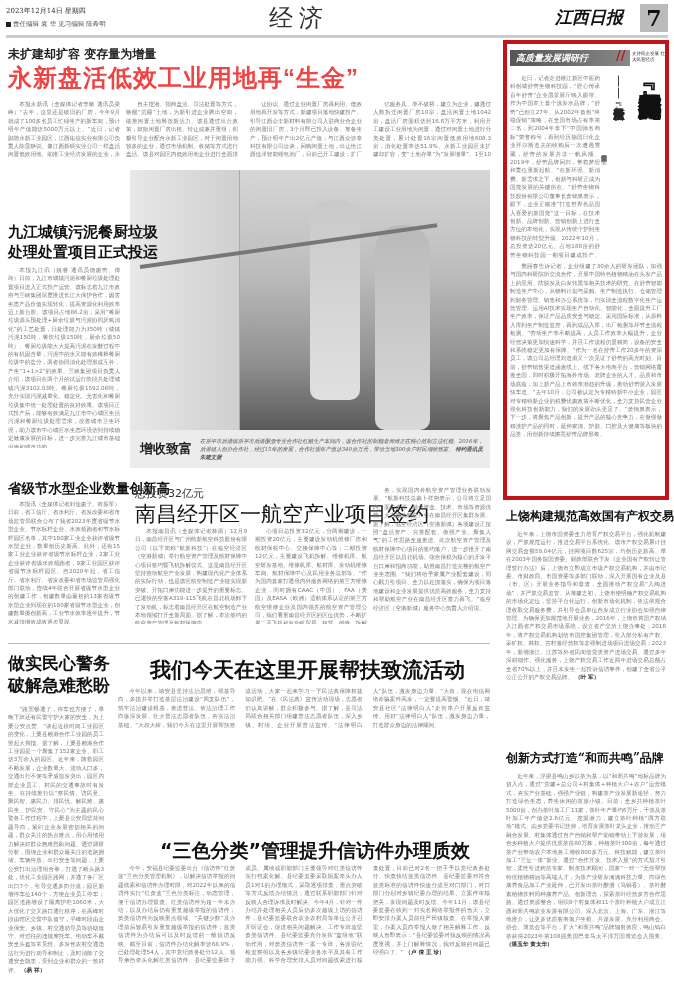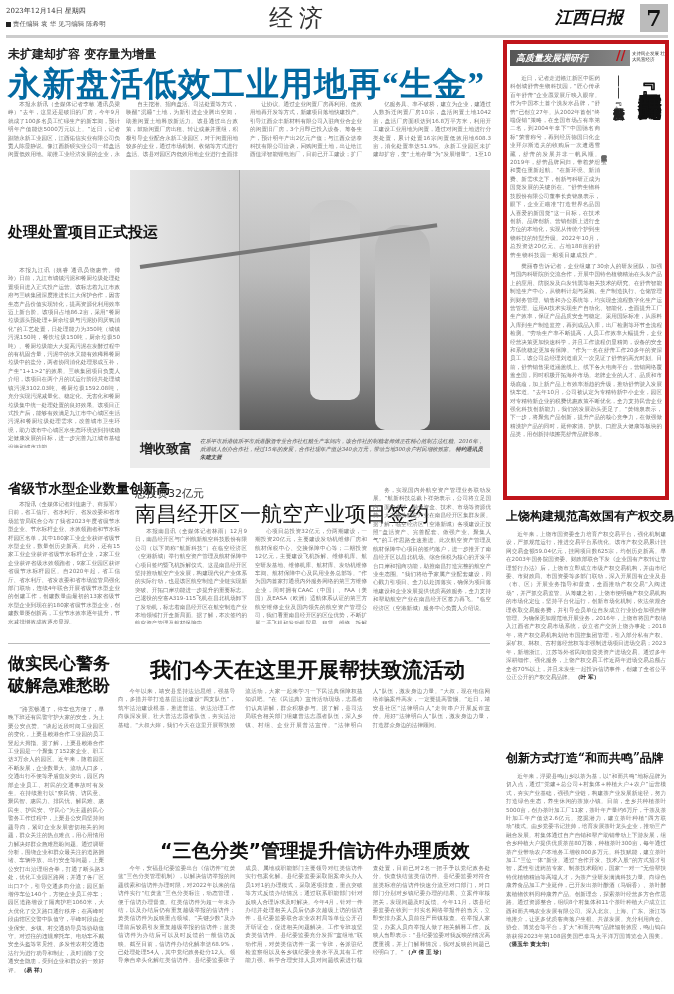--- a/index.html
+++ b/index.html
@@ -6,21 +6,21 @@
 body{width:674px;height:994px;background:#fff;font-family:"DejaVu Serif","Liberation Serif",serif;color:#222;position:relative;overflow:hidden}
 .abs{position:absolute}
 .masthead-date{left:6px;top:6px;font-size:7px;color:#333}
 .masthead-editors{left:6px;top:20px;font-size:6.5px;color:#555}
 .sq{display:inline-block;width:5px;height:5px;background:#222;margin-right:2px;vertical-align:middle}
 .section-title{left:0;width:598px;top:2px;text-align:center;font-size:24px;letter-spacing:6px;color:#333;font-family:"DejaVu Sans",sans-serif;font-weight:300}
 .logo{left:555px;top:6px;font-size:17px;font-style:italic;font-weight:bold;color:#111;font-family:Liberation Mono, monospace}
 .pageno{left:640px;top:4px;width:28px;height:28px;background:#bbb;color:#111;font-size:22px;font-weight:bold;text-align:center;line-height:28px}
 .rule-top{left:6px;top:35px;width:662px;height:3px;background:#ccc}
 .kicker{left:8px;top:46px;font-size:12px;font-weight:bold;color:#222}
-.headline{left:8px;top:62px;font-size:33px;font-weight:bold;color:#0369a1;font-family:Liberation Serif, serif;letter-spacing:1px;white-space:nowrap}
+.headline{left:8px;top:62px;font-size:24px;font-weight:bold;color:#ef4444;font-family:Liberation Sans, sans-serif;letter-spacing:1px;white-space:nowrap}
 .body{font-size:5.6px;line-height:8.4px;color:#777;text-align:justify;overflow:hidden;font-family:"DejaVu Sans",sans-serif}
 .body p{text-indent:2em}
 .h2{font-weight:bold;color:#111;font-family:"DejaVu Serif",serif;white-space:nowrap}
 .photo1{left:130px;top:170px;width:360px;height:260px;background:linear-gradient(180deg,#d6d6d6 0%,#bcbcbc 40%,#8f8f8f 75%,#5a5a5a 100%);overflow:hidden}
 .photo1 .coat{position:absolute;left:0;top:0;width:110px;height:260px;background:linear-gradient(90deg,#e8e8e8,#cfcfcf);border-right:1px solid #aaa}
 .photo1 .pole{position:absolute;left:10px;top:95px;width:300px;height:4px;background:#777;transform:rotate(-8deg);transform-origin:left}
 .photo1 .pour1{position:absolute;left:180px;top:30px;width:50px;height:200px;background:linear-gradient(180deg,#c9c9c9,#e0e0e0);border-radius:20px 20px 10px 10px}
 .photo1 .pour2{position:absolute;left:245px;top:55px;width:55px;height:205px;background:linear-gradient(180deg,#b9b9b9,#d9d9d9);border-radius:25px 25px 10px 10px}
 .caption-box{left:130px;top:430px;width:360px;height:38px;background:#ececec}
 .caption-title{left:140px;top:440px;font-size:13px;font-weight:bold;color:#222}
@@ -63,20 +63,21 @@
   <div class="coat"></div>
   <div class="pour1"></div>
   <div class="pour2"></div>
   <div class="pole"></div>
 </div>
 <div class="abs caption-box"></div>
 <div class="abs caption-title">增收致富</div>
 <div class="abs caption-text"><span>在乐平市后港镇乐平市后港酿酒专业合作社红糖生产车间内，该合作社的制糖老师傅正在精心熬制古法红糖。2016年，后港镇人创办合作社，经过15年的发展，合作社现年产值达340余万元，带动当地300余户村民增收致富。</span> <b>特约通讯员 朱建文摄</b></div>
 
 <div class="abs h2" style="left:8px;top:222px;font-size:15px;line-height:20px">
+    <div>九江城镇污泥餐厨垃圾</div>
     <div>处理处置项目正式投运</div>
   </div>
 <div class="abs body" style="left:8px;top:266px;width:112px;height:182px">
     <p>本报九江讯（姚睿 通讯员饶惠蕾、傅玲）日前，九江市城镇污泥和餐厨垃圾处理处置项目进入正式投产运营。该标志着九江市政府与三峡集团深度推进长江大保护合作，因害生态产品价值实现转化，提高资源化利用效率迈上新台阶。该项目占地86.2亩，采用“餐厨垃圾源头预处理+厨余垃圾与污泥协同厌氧消化”的工艺处置，日处理能力为350吨（城镇污泥150吨，餐饮垃圾150吨，厨余垃圾50吨）。餐厨垃圾能大大提高污泥在发酵过程中的有机固含量，污泥中的水又能有效稀释餐厨垃圾中的盐分，两者协同消化处理形成互补，产生“1+1&gt;2”的效果。三峡集团项目负责人介绍，该项目在两个月的试运行阶段共处理城镇污泥3102.03吨、餐厨垃圾1592.08吨，充分实现污泥减量化、稳定化、无害化和餐厨垃圾集中统一处理处置的良好效果。该项目正式投产后，能够有效满足九江市中心城区生活污泥和餐厨垃圾处理需求，改善城市卫生环境，助力该市中心城区水生态环境达到持续稳定健康发展的目标，进一步完善九江城市基础设施和城市功能。</p>
   </div>
 
 <div class="abs h2" style="left:8px;top:480px;font-size:13.5px">省级节水型企业数量创新高</div>
 <div class="abs body" style="left:8px;top:500px;width:112px;height:124px">
     <p>本报讯（全媒体记者刘佳惠子、薛振军）日前，省工信厅、省水利厅、省发改委和省市场监管局联合公布了我省2023年度省级节水型企业、节水标杆企业、水效领跑者和节水标杆园区名单，其中180家工业企业获评省级节水型企业，数量创历史新高。此外，还有15家工业企业获评省级节水标杆企业，2家工业企业获评省级水效领跑者，9家工业园区获评省级节水标杆园区。自2020年起，省工信厅、省水利厅、省发改委和省市场监管局强化部门联动，连续4年联合开展省级节水型企业的创建工作，创建数量由最初的13家省级节水型企业到现在的180家省级节水型企业，创建数量屡创新高，工业节水效率逐年提升，节水减排增效成效逐步显现。</p>
   </div>

